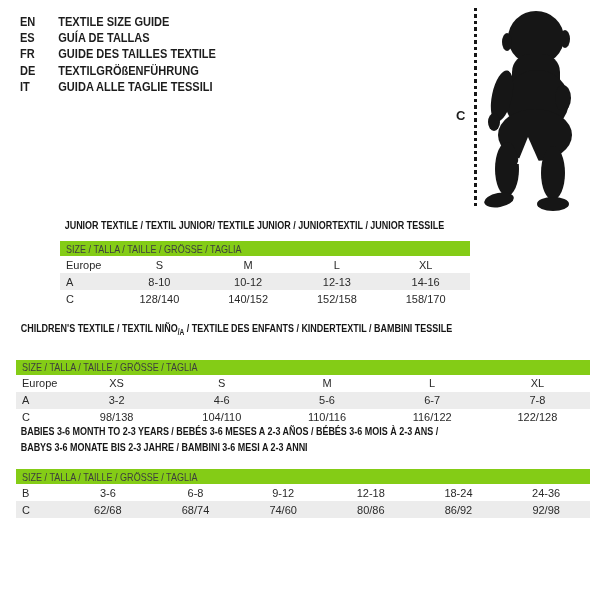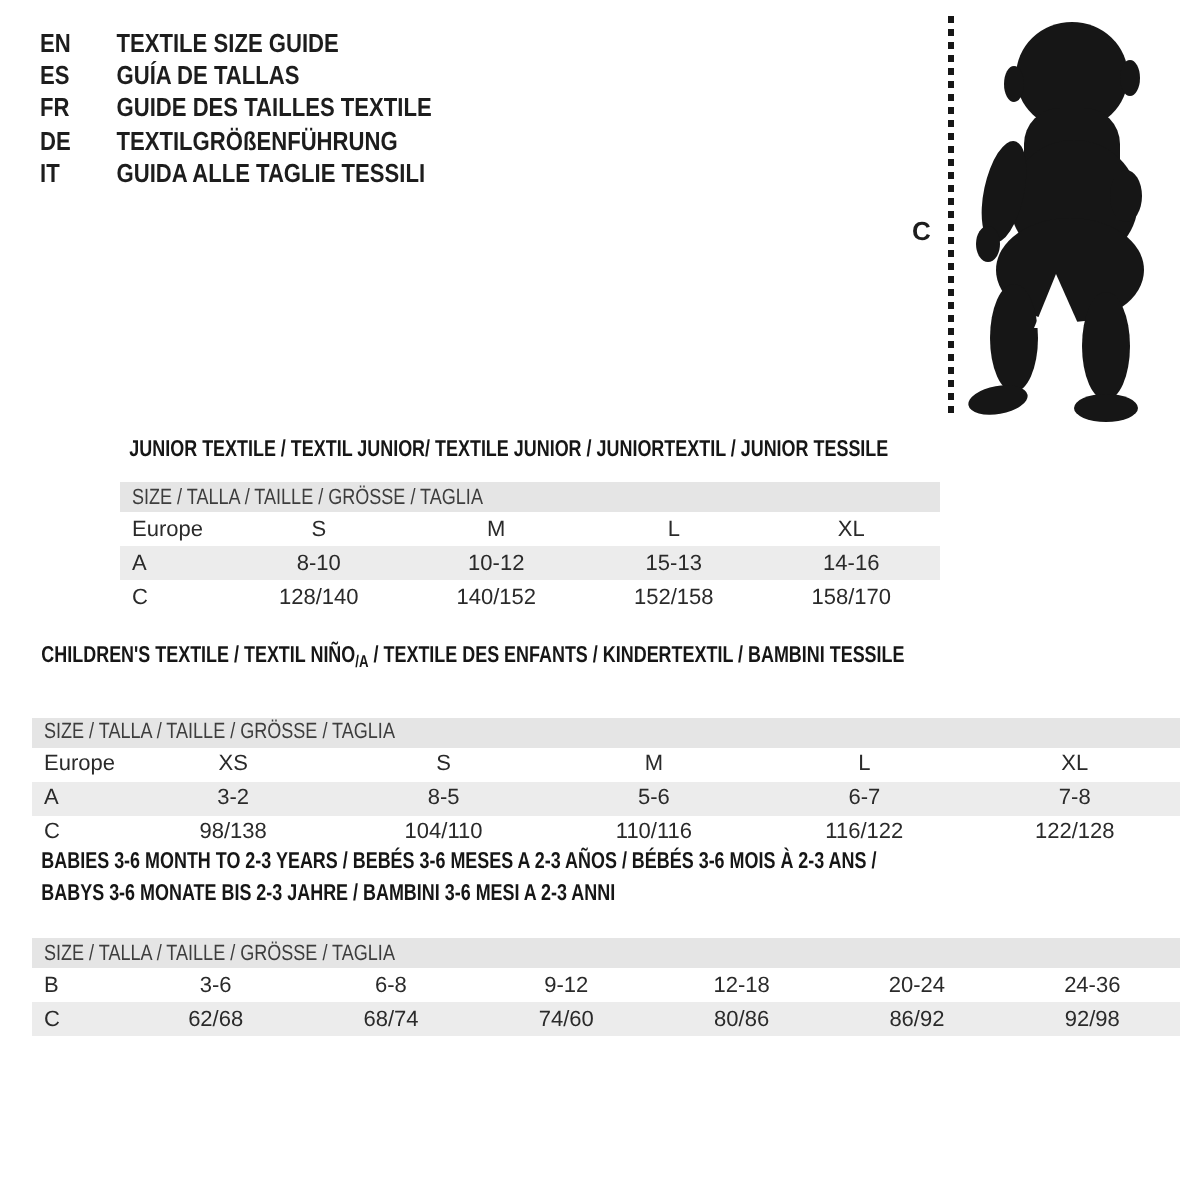--- a/index.html
+++ b/index.html
@@ -27,21 +27,21 @@
              transform:scaleX(0.78);transform-origin:0 50%;padding-left:6px;color:#161616;}
   .mt2{margin-top:3px;}
   .sub{font-size:8.5px;vertical-align:-2.5px;}
 
   
   table.sizes{border-collapse:collapse;table-layout:fixed;width:100%;}
   table.sizes.t1{margin-top:9px;}
   table.sizes.t2{margin-top:21px;}
   table.sizes.t3{margin-top:15px;}
   .sizes td{font-size:11px;color:#2a2a2a;height:17px;padding:0;text-align:center;vertical-align:middle;}
-  .sizes tr.bar td{background:#e5e5e5;height:15px;text-align:left;padding-left:6px;color:#3d3d3d;}
+  .sizes tr.bar td{background:#84cc16;height:15px;text-align:left;padding-left:6px;color:#3d3d3d;}
   .sizes tr.alt td{background:#ececec;}
   .sizes td.rl{text-align:left;padding-left:6px;}
   .c0{width:48px;}
   .c0j{width:55px;}
   .cnd{display:inline-block;transform:scaleX(0.82);transform-origin:0 50%;white-space:nowrap;}
 
   
   .footnotes{position:absolute;left:16px;top:536px;}
   .foot-row{line-height:18.5px;font-weight:700;font-size:11.5px;white-space:nowrap;
             transform:scaleX(0.76);transform-origin:0 50%;padding-left:6px;color:#161616;}
@@ -113,21 +113,21 @@
         <td class="rl">Europe</td>
         <td>S</td>
         <td>M</td>
         <td>L</td>
         <td>XL</td>
       </tr>
       <tr class="alt">
         <td class="rl">A</td>
         <td>8-10</td>
         <td>10-12</td>
-        <td>15-13</td>
+        <td>12-13</td>
         <td>14-16</td>
       </tr>
       <tr>
         <td class="rl">C</td>
         <td>128/140</td>
         <td>140/152</td>
         <td>152/158</td>
         <td>158/170</td>
       </tr>
       </tbody>
@@ -153,21 +153,21 @@
         <td class="rl">Europe</td>
         <td>XS</td>
         <td>S</td>
         <td>M</td>
         <td>L</td>
         <td>XL</td>
       </tr>
       <tr class="alt">
         <td class="rl">A</td>
         <td>3-2</td>
-        <td>8-5</td>
+        <td>4-6</td>
         <td>5-6</td>
         <td>6-7</td>
         <td>7-8</td>
       </tr>
       <tr>
         <td class="rl">C</td>
         <td>98/138</td>
         <td>104/110</td>
         <td>110/116</td>
         <td>116/122</td>
@@ -193,21 +193,21 @@
       <tbody>
       <tr class="bar">
         <td colspan="7"><span class="cnd">SIZE / TALLA / TAILLE / GRÖSSE / TAGLIA</span></td>
       </tr>
       <tr>
         <td class="rl">B</td>
         <td>3-6</td>
         <td>6-8</td>
         <td>9-12</td>
         <td>12-18</td>
-        <td>20-24</td>
+        <td>18-24</td>
         <td>24-36</td>
       </tr>
       <tr class="alt">
         <td class="rl">C</td>
         <td>62/68</td>
         <td>68/74</td>
         <td>74/60</td>
         <td>80/86</td>
         <td>86/92</td>
         <td>92/98</td>

